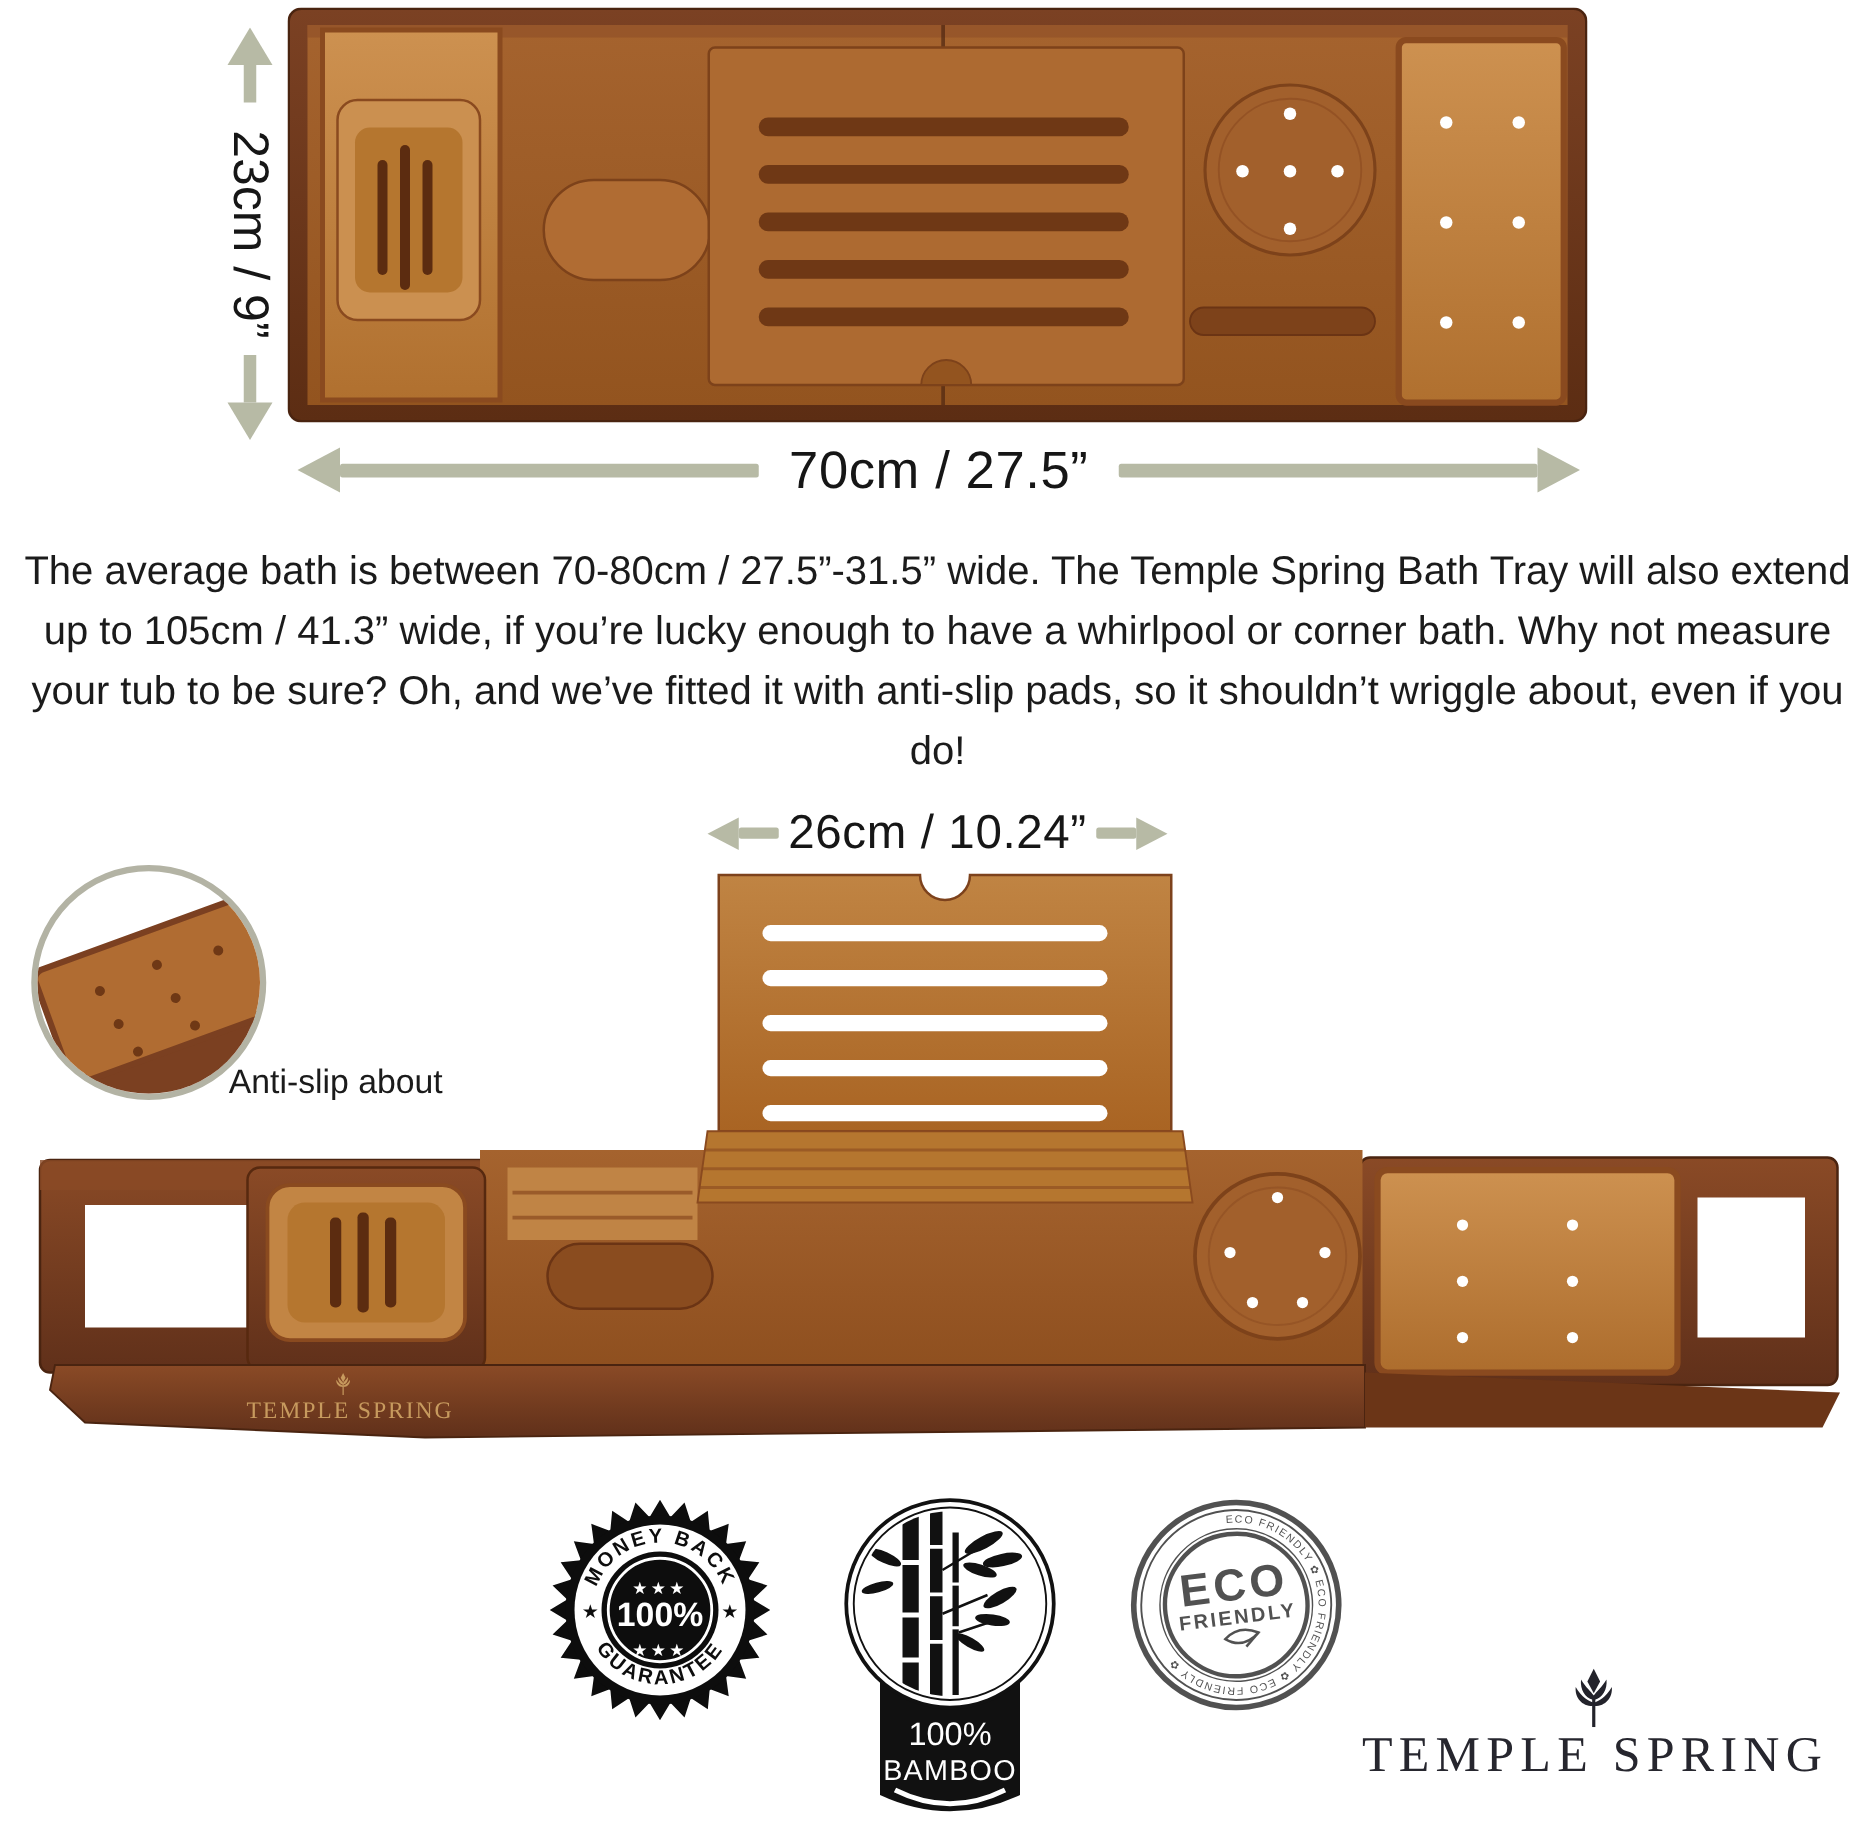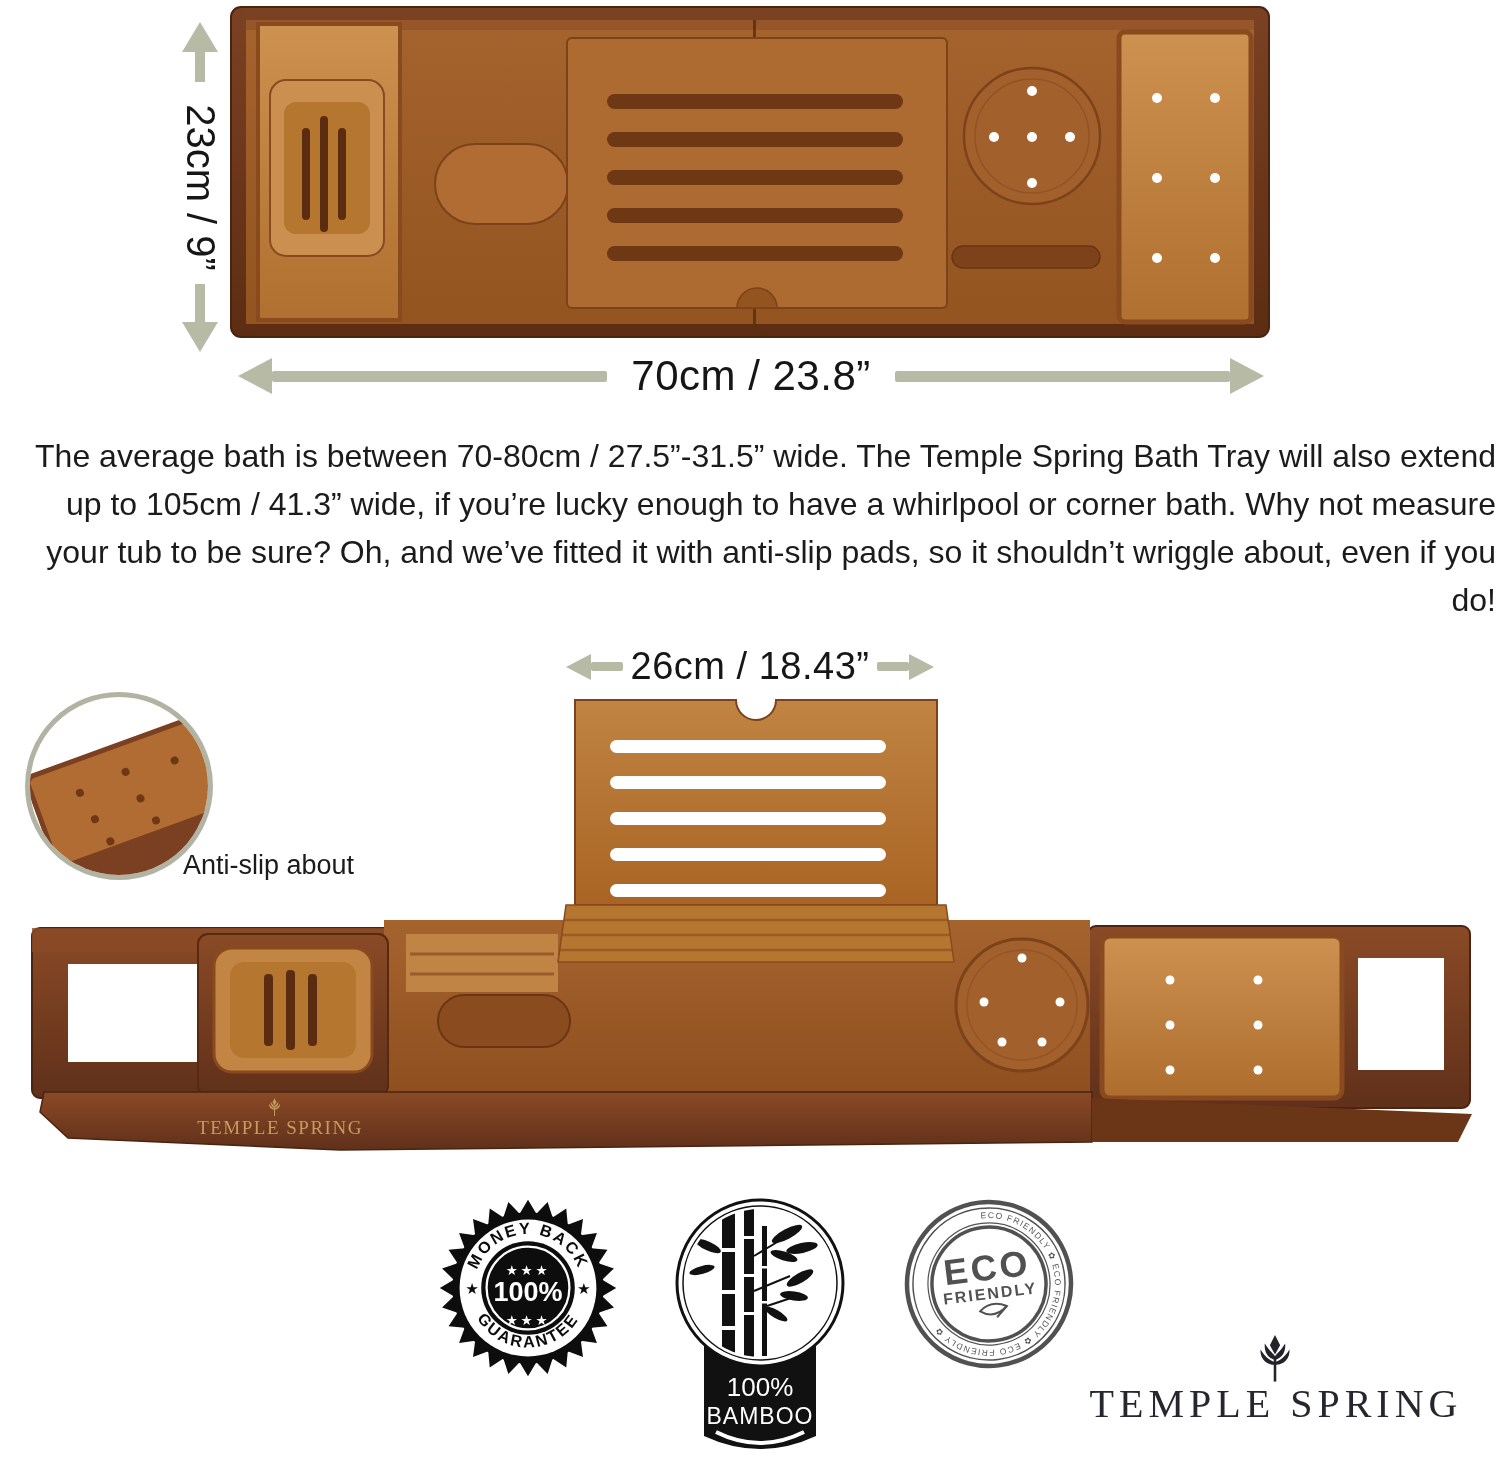--- a/index.html
+++ b/index.html
@@ -17,21 +17,21 @@
   .tri-right{border-top:18px solid transparent;border-bottom:18px solid transparent;border-left:34px solid var(--arrow);}
   .sm .tri-left{border-top-width:13px;border-bottom-width:13px;border-right-width:25px;}
   .sm .tri-right{border-top-width:13px;border-bottom-width:13px;border-left-width:25px;}
   .dim-text{font-size:42px;color:var(--ink);padding:0 24px;white-space:nowrap;letter-spacing:.5px;}
   .sm .dim-text{font-size:38px;padding:0 8px;}
   .xl .dim-text{font-size:44px;}
 
   .vtext{position:absolute;left:-88px;top:143px;width:240px;text-align:center;font-size:40px;
          transform:rotate(90deg);white-space:nowrap;color:var(--ink);}
 
-  .desc{position:absolute;left:0;top:432px;width:1492px;padding:0 4px;margin:0;text-align:right;
+  .desc{position:absolute;left:0;top:432px;width:1492px;padding:0 4px;margin:0;text-align:center;
         font-size:32px;line-height:48px;color:#1b1b1b;}
 
   .inset-label{position:absolute;left:183px;top:850px;font-size:27px;color:#1b1b1b;}
 
   .inset-circle{position:absolute;left:25px;top:692px;width:188px;height:188px;border-radius:50%;
                 border:5px solid #b3b3a4;overflow:hidden;background:#fff;box-sizing:border-box;}
 
   .logo{position:absolute;left:1086px;top:1334px;width:380px;height:104px;}
   .logo-text{position:absolute;left:0;top:46px;width:100%;text-align:center;
              font-family:"Liberation Serif",serif;font-size:40px;letter-spacing:5px;color:#26262e;white-space:nowrap;}
@@ -129,31 +129,31 @@
       <rect x="27" y="28" width="10" height="32" fill="#b7baa5"></rect>
       <rect x="27" y="262" width="10" height="38" fill="#b7baa5"></rect>
       <polygon points="32,330 14,300 50,300" fill="#b7baa5"></polygon>
     </svg>
     <div class="vtext">23cm / 9”</div>
   </div>
 
   <div class="dim-row" style="left:238px;top:352px;width:1026px">
     <div class="tri tri-left"></div>
     <div class="dim-line"></div>
-    <div class="dim-text">70cm / 23.8”</div>
+    <div class="dim-text">70cm / 27.5”</div>
     <div class="dim-line"></div>
     <div class="tri tri-right"></div>
   </div>
 
   <p class="desc">The average bath is between 70-80cm / 27.5”-31.5” wide. The Temple Spring Bath Tray will also extend up to 105cm / 41.3” wide, if you’re lucky enough to have a whirlpool or corner bath. Why not measure your tub to be sure? Oh, and we’ve fitted it with anti-slip pads, so it shouldn’t wriggle about, even if you do!</p>
 
   <div class="dim-row sm" style="left:535px;top:645px;width:430px;justify-content:center">
     <div class="tri tri-left"></div>
     <div class="dim-line stub"></div>
-    <div class="dim-text">26cm / 18.43”</div>
+    <div class="dim-text">26cm / 10.24”</div>
     <div class="dim-line stub"></div>
     <div class="tri tri-right"></div>
   </div>
 
   <svg class="abs" style="left:10px;top:690px" width="1480" height="470" viewBox="0 0 1480 470">
     <defs>
       <linearGradient id="gStand" x1="0" y1="0" x2="0" y2="1">
         <stop offset="0" stop-color="#c08443"></stop>
           <stop offset="1" stop-color="#a96423"></stop>
       </linearGradient>

